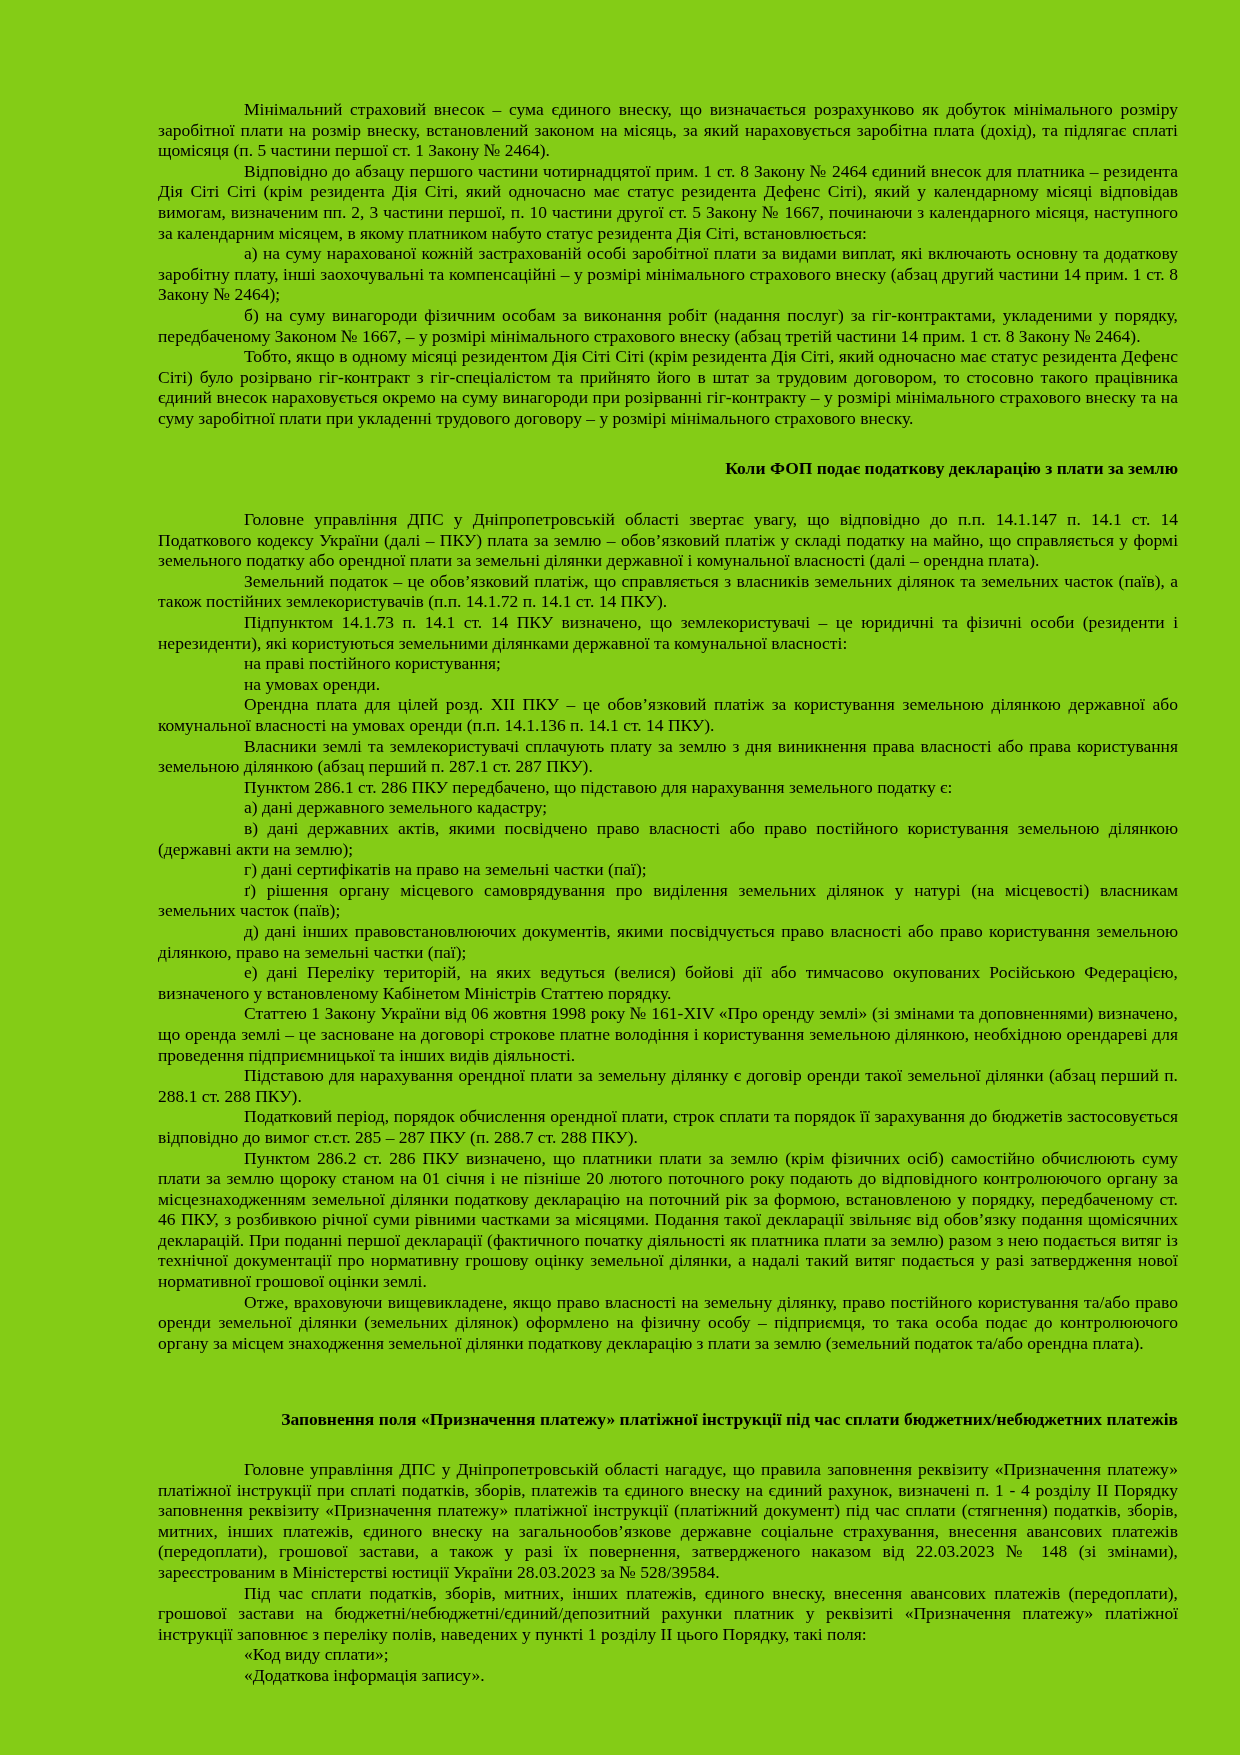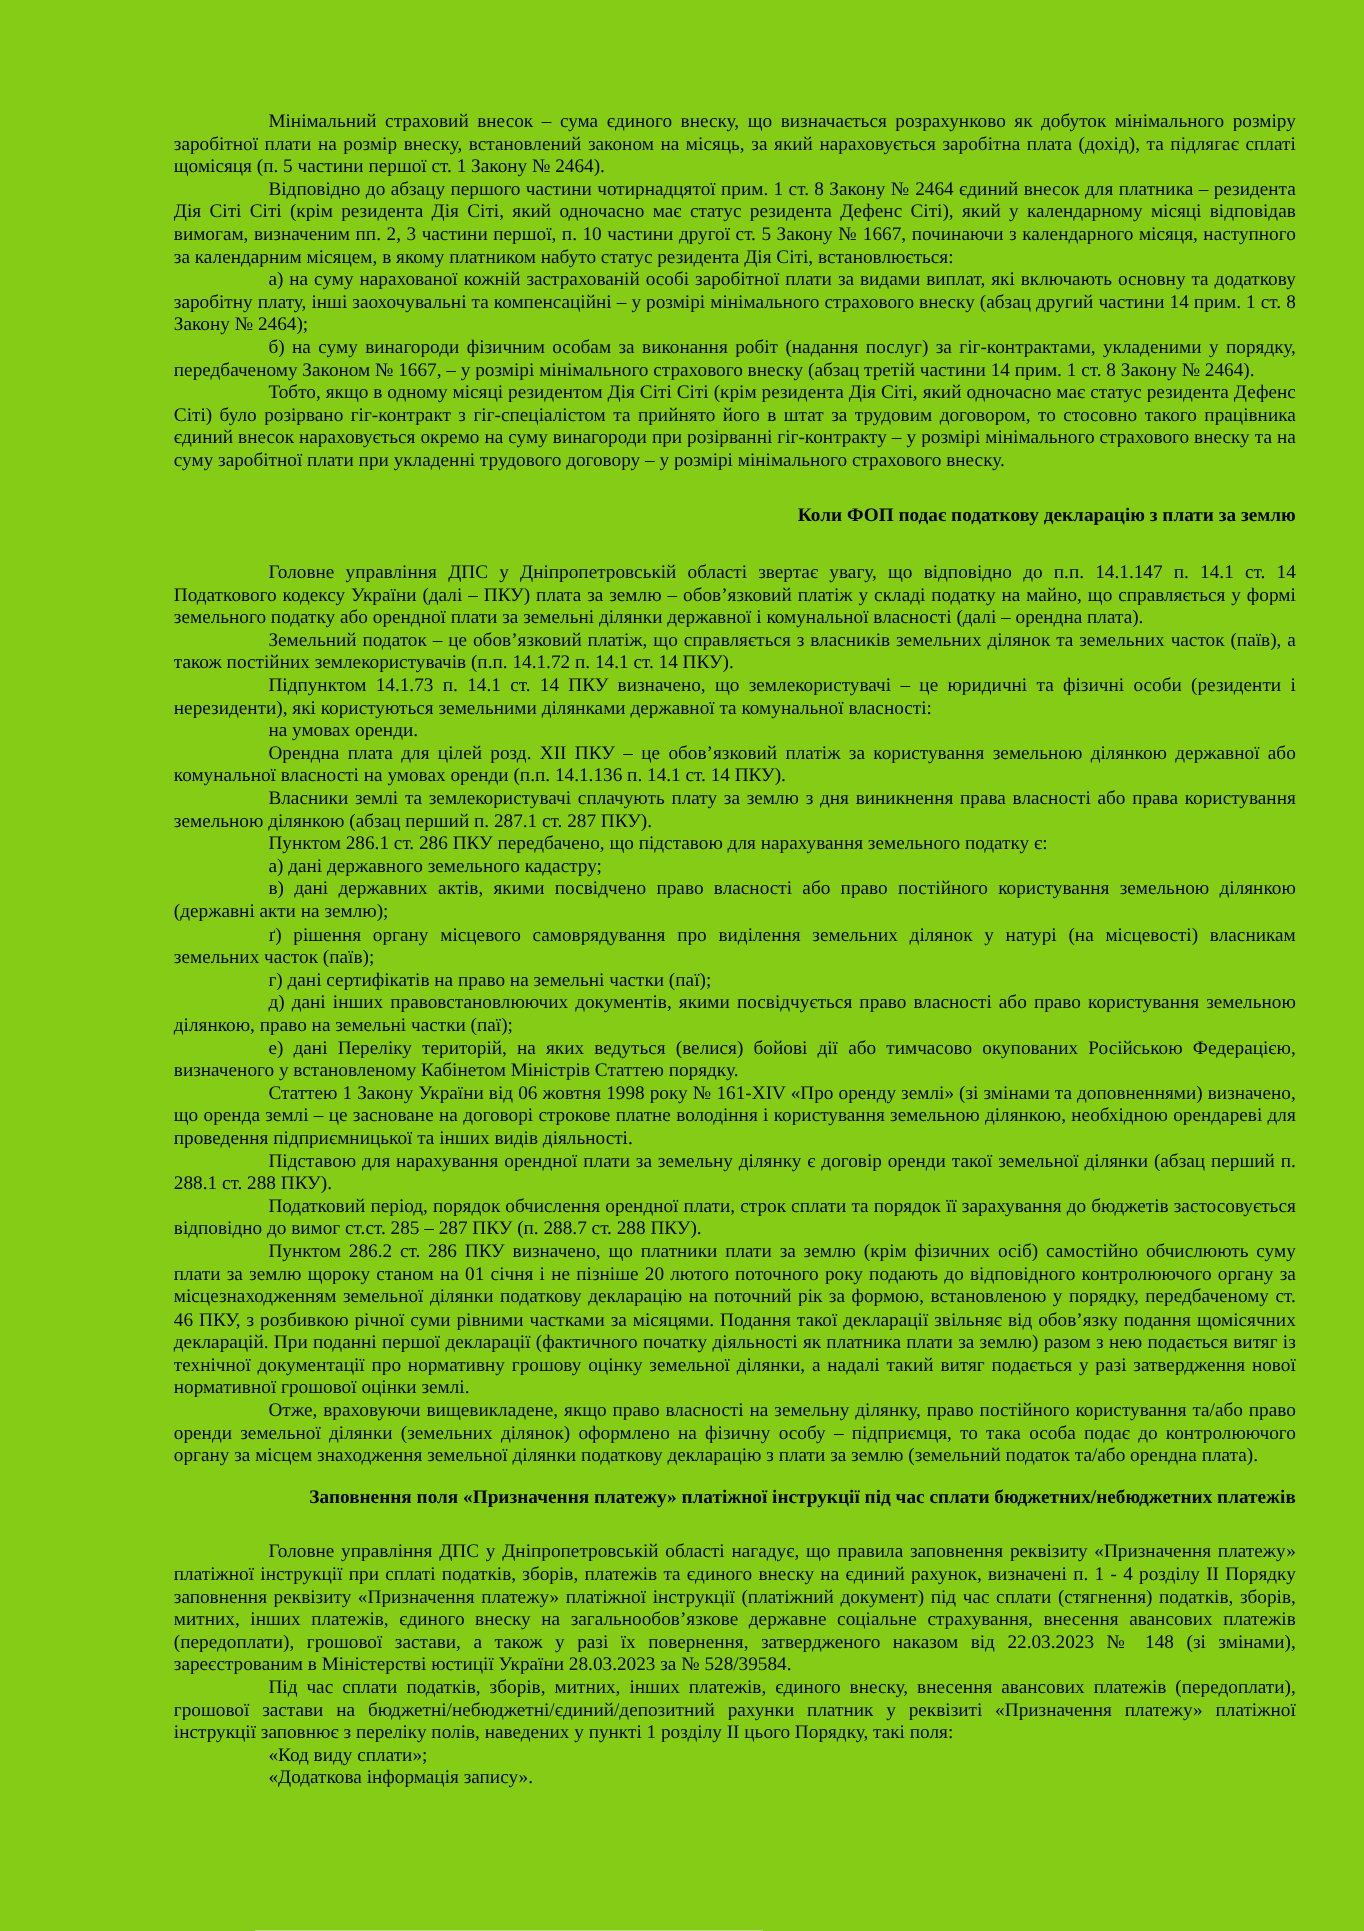--- a/index.html
+++ b/index.html
@@ -28,49 +28,50 @@
   }
   .doc h2 {
     margin: 29px 0 31px 0;
     padding: 0;
     font-size: 17.5px;
     line-height: 20.6px;
     font-weight: bold;
     text-align: right;
     text-indent: 0;
   }
-  .doc h2.second { margin-top: 17px; margin-bottom: 29px; }
+  .doc h2.second { margin-top: 56px; margin-bottom: 29px; }
 </style>
 </head>
 <body>
 
 <div class="page">
   <div class="doc">
 
     <section>
       <p>Мінімальний страховий внесок – сума єдиного внеску, що визначається розрахунково як добуток мінімального розміру заробітної плати на розмір внеску, встановлений законом на місяць, за який нараховується заробітна плата (дохід), та підлягає сплаті щомісяця (п. 5 частини першої ст. 1 Закону № 2464).</p>
       <p>Відповідно до абзацу першого частини чотирнадцятої прим. 1 ст. 8 Закону № 2464 єдиний внесок для платника – резидента Дія Сіті Сіті (крім резидента Дія Сіті, який одночасно має статус резидента Дефенс Сіті), який у календарному місяці відповідав вимогам, визначеним пп. 2, 3 частини першої, п. 10 частини другої ст. 5 Закону № 1667, починаючи з календарного місяця, наступного за календарним місяцем, в якому платником набуто статус резидента Дія Сіті, встановлюється:</p>
       <p>а) на суму нарахованої кожній застрахованій особі заробітної плати за видами виплат, які включають основну та додаткову заробітну плату, інші заохочувальні та компенсаційні – у розмірі мінімального страхового внеску (абзац другий частини 14 прим. 1 ст. 8 Закону № 2464);</p>
       <p>б) на суму винагороди фізичним особам за виконання робіт (надання послуг) за гіг-контрактами, укладеними у порядку, передбаченому Законом № 1667, – у розмірі мінімального страхового внеску (абзац третій частини 14 прим. 1 ст. 8 Закону № 2464).</p>
       <p>Тобто, якщо в одному місяці резидентом Дія Сіті Сіті (крім резидента Дія Сіті, який одночасно має статус резидента Дефенс Сіті) було розірвано гіг-контракт з гіг-спеціалістом та прийнято його в штат за трудовим договором, то стосовно такого працівника єдиний внесок нараховується окремо на суму винагороди при розірванні гіг-контракту – у розмірі мінімального страхового внеску та на суму заробітної плати при укладенні трудового договору – у розмірі мінімального страхового внеску.</p>
     </section>
 
     <section>
       <h2>Коли ФОП подає податкову декларацію з плати за землю</h2>
       <p>Головне управління ДПС у Дніпропетровській області звертає увагу, що відповідно до п.п. 14.1.147 п. 14.1 ст. 14 Податкового кодексу України (далі – ПКУ) плата за землю – обов’язковий платіж у складі податку на майно, що справляється у формі земельного податку або орендної плати за земельні ділянки державної і комунальної власності (далі – орендна плата).</p>
       <p>Земельний податок – це обов’язковий платіж, що справляється з власників земельних ділянок та земельних часток (паїв), а також постійних землекористувачів (п.п. 14.1.72 п. 14.1 ст. 14 ПКУ).</p>
       <p>Підпунктом 14.1.73 п. 14.1 ст. 14 ПКУ визначено, що землекористувачі – це юридичні та фізичні особи (резиденти і нерезиденти), які користуються земельними ділянками державної та комунальної власності:</p>
+      <p>на праві постійного користування;</p>
       <p>на умовах оренди.</p>
       <p>Орендна плата для цілей розд. XII ПКУ – це обов’язковий платіж за користування земельною ділянкою державної або комунальної власності на умовах оренди (п.п. 14.1.136 п. 14.1 ст. 14 ПКУ).</p>
       <p>Власники землі та землекористувачі сплачують плату за землю з дня виникнення права власності або права користування земельною ділянкою (абзац перший п. 287.1 ст. 287 ПКУ).</p>
       <p>Пунктом 286.1 ст. 286 ПКУ передбачено, що підставою для нарахування земельного податку є:</p>
       <p>а) дані державного земельного кадастру;</p>
       <p>в) дані державних актів, якими посвідчено право власності або право постійного користування земельною ділянкою (державні акти на землю);</p>
+      <p>г) дані сертифікатів на право на земельні частки (паї);</p>
       <p>ґ) рішення органу місцевого самоврядування про виділення земельних ділянок у натурі (на місцевості) власникам земельних часток (паїв);</p>
-      <p>г) дані сертифікатів на право на земельні частки (паї);</p>
       <p>д) дані інших правовстановлюючих документів, якими посвідчується право власності або право користування земельною ділянкою, право на земельні частки (паї);</p>
       <p>е) дані Переліку територій, на яких ведуться (велися) бойові дії або тимчасово окупованих Російською Федерацією, визначеного у встановленому Кабінетом Міністрів Статтею порядку.</p>
       <p>Статтею 1 Закону України від 06 жовтня 1998 року № 161-XIV «Про оренду землі» (зі змінами та доповненнями) визначено, що оренда землі – це засноване на договорі строкове платне володіння і користування земельною ділянкою, необхідною орендареві для проведення підприємницької та інших видів діяльності.</p>
       <p>Підставою для нарахування орендної плати за земельну ділянку є договір оренди такої земельної ділянки (абзац перший п. 288.1 ст. 288 ПКУ).</p>
       <p>Податковий період, порядок обчислення орендної плати, строк сплати та порядок її зарахування до бюджетів застосовується відповідно до вимог ст.ст. 285 – 287 ПКУ (п. 288.7 ст. 288 ПКУ).</p>
       <p>Пунктом 286.2 ст. 286 ПКУ визначено, що платники плати за землю (крім фізичних осіб) самостійно обчислюють суму плати за землю щороку станом на 01 січня і не пізніше 20 лютого поточного року подають до відповідного контролюючого органу за місцезнаходженням земельної ділянки податкову декларацію на поточний рік за формою, встановленою у порядку, передбаченому ст. 46 ПКУ, з розбивкою річної суми рівними частками за місяцями. Подання такої декларації звільняє від обов’язку подання щомісячних декларацій. При поданні першої декларації (фактичного початку діяльності як платника плати за землю) разом з нею подається витяг із технічної документації про нормативну грошову оцінку земельної ділянки, а надалі такий витяг подається  у разі затвердження нової нормативної грошової оцінки землі.</p>
       <p>Отже, враховуючи вищевикладене, якщо право власності на земельну ділянку, право постійного користування та/або право оренди земельної ділянки (земельних ділянок) оформлено на фізичну особу – підприємця, то така особа подає до контролюючого органу за місцем знаходження земельної ділянки податкову декларацію з плати за землю (земельний податок та/або орендна плата).</p>
     </section>
 
     <section>

